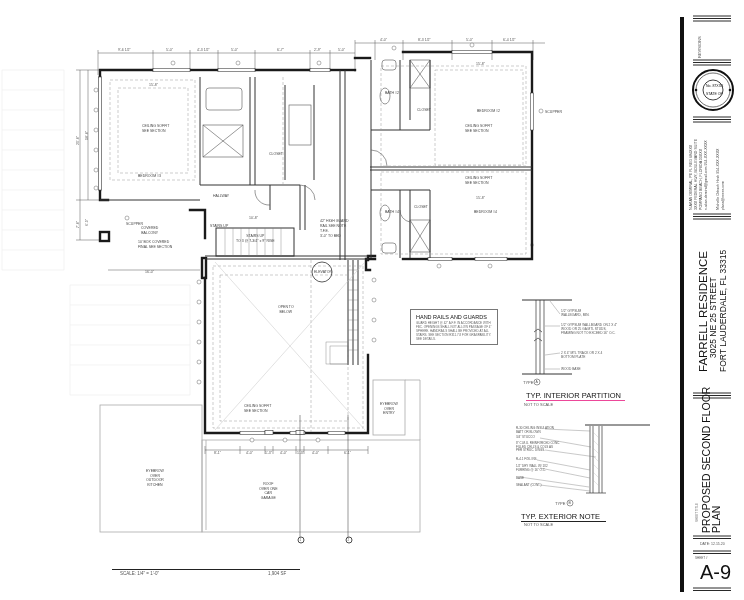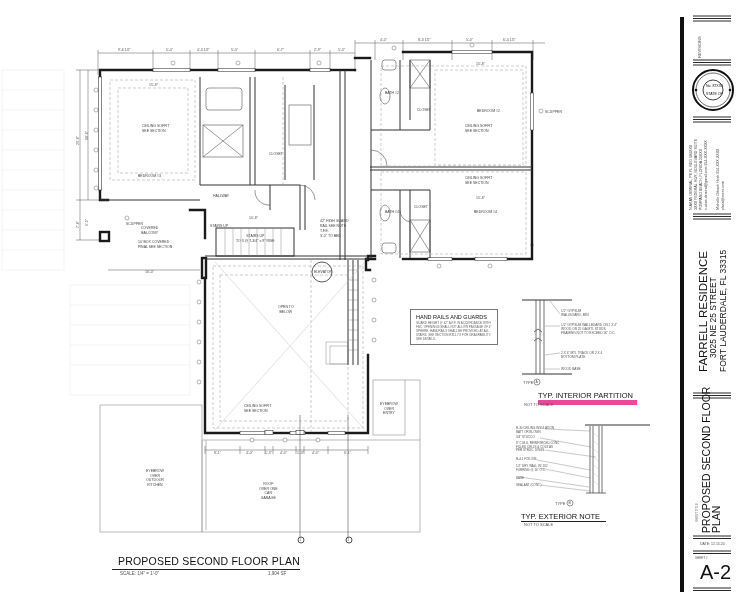--- a/index.html
+++ b/index.html
@@ -379,43 +379,42 @@
     <div style="font-size:8.5px">FORT LAUDERDALE, FL  33315</div>
   </div>
 
   <div class="tb-vert" style="left:695px;top:522px;font-size:3px;color:#666">SHEET TITLE</div>
   <div class="tb-vert" style="left:701px;top:533px;line-height:10px;color:#111">
     <div style="font-size:10.5px">PROPOSED SECOND FLOOR</div>
     <div style="font-size:10.5px">PLAN</div>
   </div>
   <div style="position:absolute;left:700px;top:542px;font-size:3.5px;color:#555">DATE: 12.15.20</div>
   <div style="position:absolute;left:695px;top:556px;font-size:3px;color:#555">SHEET #</div>
-  <div style="position:absolute;left:700px;top:561px;font-size:20px;color:#111">A-2</div>
-
-  <div class="plan-title">PROPOSED SECOND FLOOR PLAN</div>
+  <div style="position:absolute;left:700px;top:561px;font-size:20px;color:#111">A-9</div>
+
   <div class="plan-rule"></div>
   <div class="plan-scale">SCALE: 1/4" = 1'-0"</div>
   <div class="plan-area">1,904 SF</div>
 
   <div class="note-box">
     <div class="note-title">HAND RAILS AND GUARDS</div>
     <div class="note-body">GUARD HEIGHT @ 42" A.F.F. IN ACCORDANCE WITH FBC. OPENINGS SHALL NOT ALLOW PASSAGE OF 4" SPHERE. HANDRAILS SHALL BE PROVIDED AT ALL STAIRS. SEE SECTION R311.7.8 FOR GRASPABILITY. SEE DETAILS.</div>
   </div>
 
   <div class="detail-sub" style="left:561px;top:309px;white-space:pre;font-size:3.2px;line-height:4px">1/2" GYPSUM
 WALLBOARD, MIN.</div>
   <div class="detail-sub" style="left:561px;top:323px;white-space:pre;font-size:3.2px;line-height:4px">1/2" GYPSUM WALLBOARD ON 2 X 4"
 WOOD OR 25 GA MTL STUDS,
 FRAMING NOT TO EXCEED 16" O.C.</div>
   <div class="detail-sub" style="left:561px;top:351px;white-space:pre;font-size:3.2px;line-height:4px">2 X 4" MTL TRACK OR 2 X 4
 BOTTOM PLATE</div>
   <div class="detail-sub" style="left:561px;top:367px;white-space:pre;font-size:3.2px;line-height:4px">WOOD BASE</div>
   <div class="detail-sub" style="left:523px;top:380px;font-size:4px">TYPE</div>
   <div class="detail-sub" style="left:535.5px;top:380px;font-size:3.5px">A</div>
-  <div class="detail-title" style="left:538px;top:391px;border-bottom:5px solid #ec4899;padding-right:4px">TYP. INTERIOR PARTITION</div>
+  <div class="detail-title" style="left:526px;top:391px;border-bottom:1px solid #ec4899;padding-right:4px">TYP. INTERIOR PARTITION</div>
   <div class="detail-sub" style="left:524px;top:402px">NOT TO SCALE</div>
 
   <div class="detail-sub" style="left:516px;top:427px;white-space:pre;font-size:3px;line-height:3.5px">R-30 CEILING INSULATION
 BATT OR BLOWN</div>
   <div class="detail-sub" style="left:516px;top:436px;white-space:pre;font-size:3px;line-height:3.5px">3/4" STUCCO</div>
   <div class="detail-sub" style="left:516px;top:442px;white-space:pre;font-size:3px;line-height:3.5px">8" C.M.U. REINFORCED CONC.
 FILLED CELLS &amp; COLS AS
 PER STRUC. DWGS.</div>
   <div class="detail-sub" style="left:516px;top:458px;white-space:pre;font-size:3px;line-height:3.5px">R-4.1 FOIL INS.</div>
   <div class="detail-sub" style="left:516px;top:465px;white-space:pre;font-size:3px;line-height:3.5px">1/2" DRY WALL W/ 1X2

